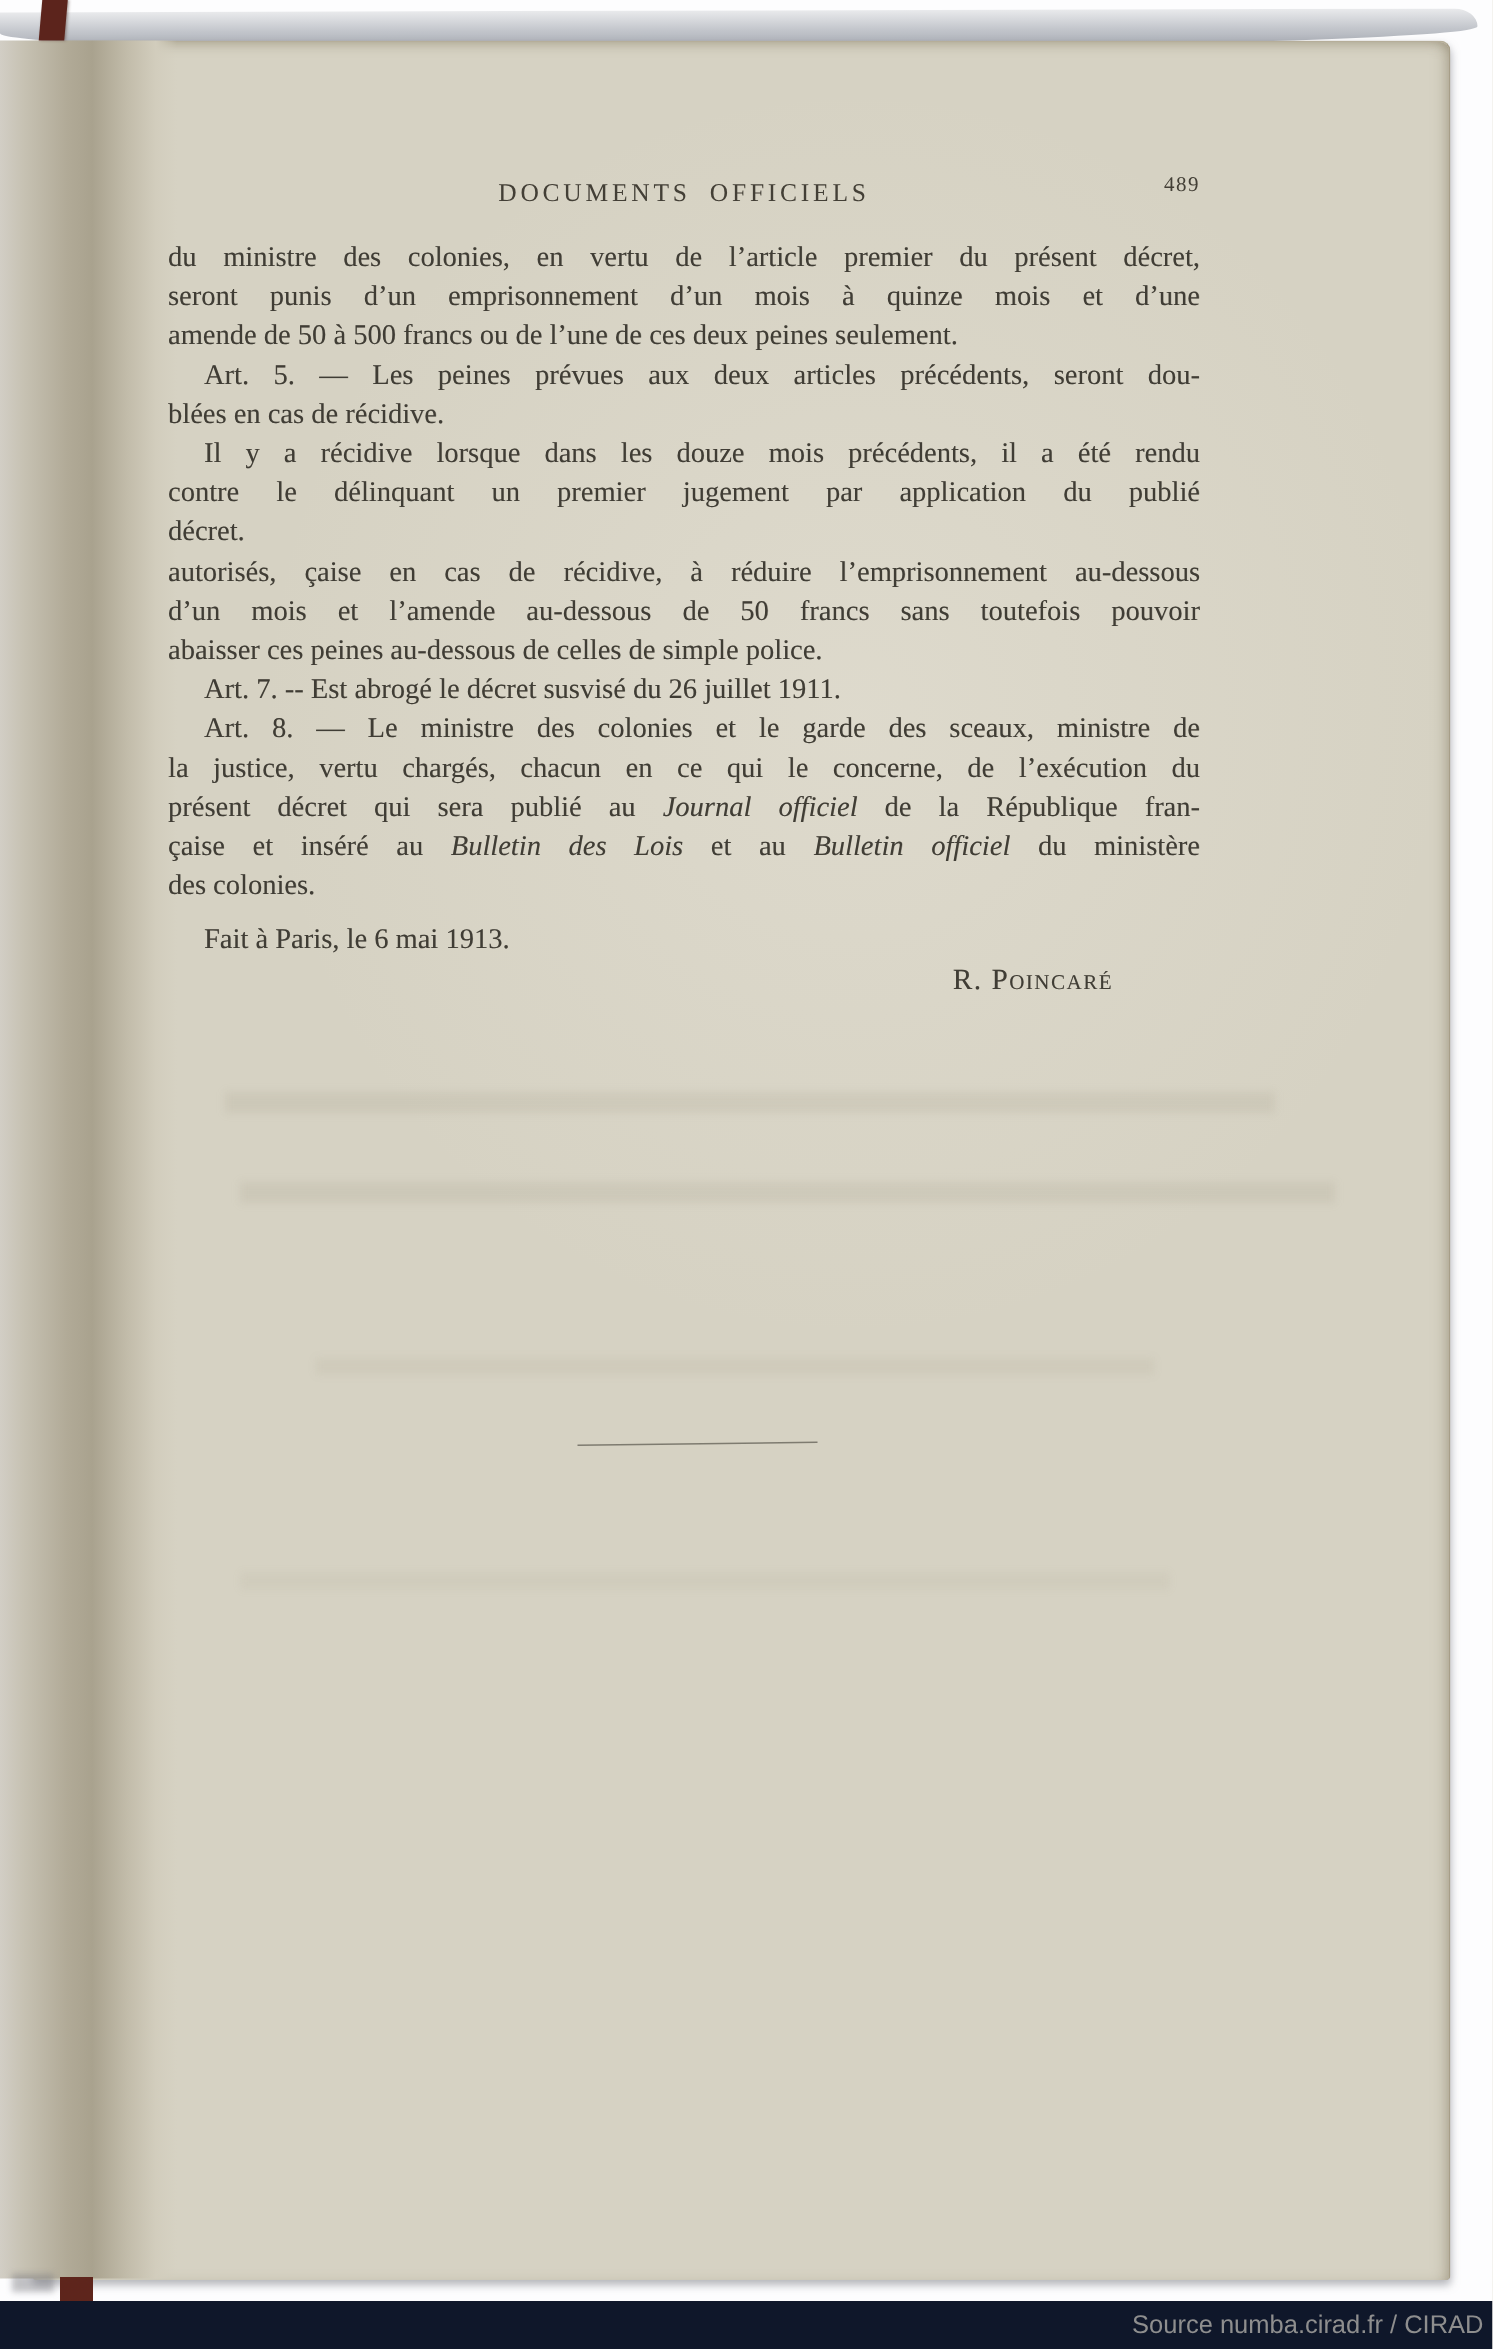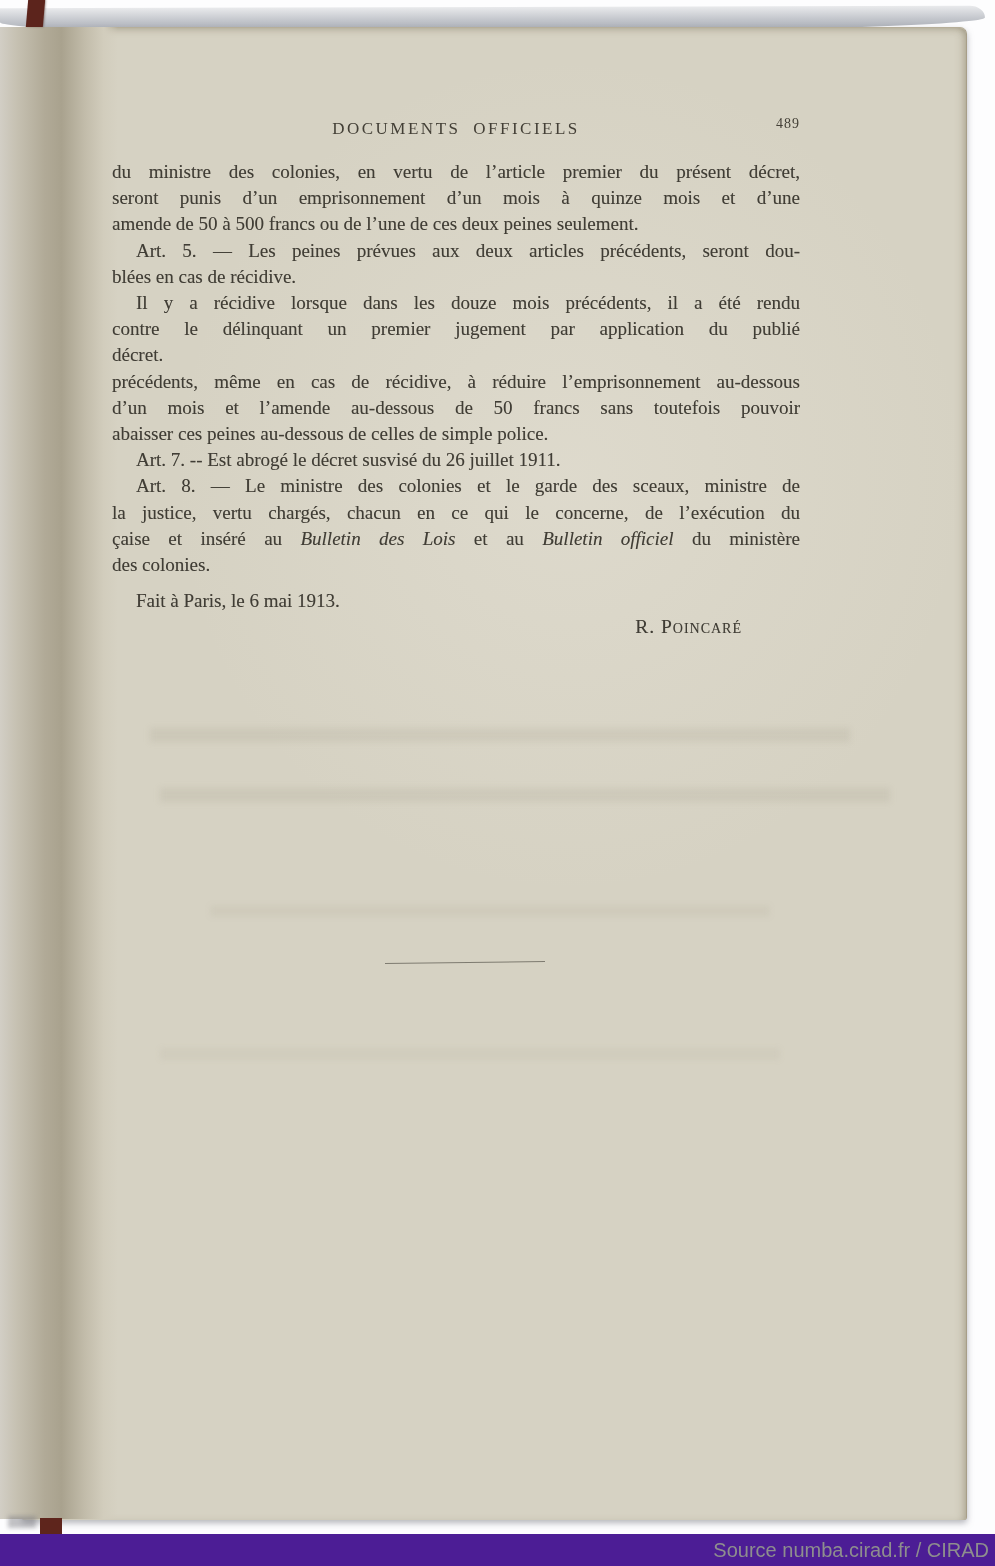--- a/index.html
+++ b/index.html
@@ -121,25 +121,25 @@
     width: 160px; height: 0;
     border-top: 1px solid #7e7b70;
     transform: rotate(-0.7deg);
     z-index: 5;
   }
 
   
   .source-bar {
     position: absolute; left: 0; top: 1534px;
     width: 995px; height: 32px;
-    background: #4c1d95;
+    background: #0f172a;
     display: flex; align-items: center; justify-content: flex-end;
     box-sizing: border-box; padding-right: 6px;
     font-family: "Liberation Sans", "DejaVu Sans", sans-serif;
-    font-size: 20px; color: #8e8e8e;
+    font-size: 17px; color: #8e8e8e;
     z-index: 6;
   }
 </style>
 </head>
 <body>
 
 <div class="stage">
 
   <div class="top-shadow"></div>
   <div class="page"></div>
@@ -160,26 +160,29 @@
 
   <div class="decree">
     <div class="ln j">du ministre des colonies, en vertu de l’article premier du présent décret,</div>
     <div class="ln j">seront punis d’un emprisonnement d’un mois à quinze mois et d’une</div>
     <div class="ln">amende de 50 à 500 francs ou de l’une de ces deux peines seulement.</div>
     <div class="ln j ind">Art. 5. — Les peines prévues aux deux articles précédents, seront dou-</div>
     <div class="ln">blées en cas de récidive.</div>
     <div class="ln j ind">Il y a récidive lorsque dans les douze mois précédents, il a été rendu</div>
     <div class="ln j">contre le délinquant un premier jugement par application du publié</div>
     <div class="ln">décret.</div>
-    <div class="ln j">précédents, même en cas de récidive, à réduire l’emprisonnement au-dessous</div>
+    <div class="ln j">autorisés, çaise en cas de récidive, à réduire l’emprisonnement au-dessous</div>
     <div class="ln j">d’un mois et l’amende au-dessous de 50 francs sans toutefois pouvoir</div>
     <div class="ln">abaisser ces peines au-dessous de celles de simple police.</div>
     <div class="ln ind">Art. 7. -- Est abrogé le décret susvisé du 26 juillet 1911.</div>
     <div class="ln j ind">Art. 8. — Le ministre des colonies et le garde des sceaux, ministre de</div>
     <div class="ln j">la justice, vertu chargés, chacun en ce qui le concerne, de l’exécution du</div>
+    <div class="ln j">
+      <span>présent décret qui sera publié au </span><span class="it">Journal officiel</span><span> de la République fran-</span>
+    </div>
     <div class="ln j">
       <span>çaise et inséré au </span><span class="it">Bulletin des Lois</span><span> et au </span><span class="it">Bulletin officiel</span><span> du ministère</span>
     </div>
     <div class="ln">des colonies.</div>
 
     <div class="dateline">Fait à Paris, le 6 mai 1913.</div>
     <div class="signature">R. Poincaré</div>
   </div>
 
   <div class="divider"></div>

